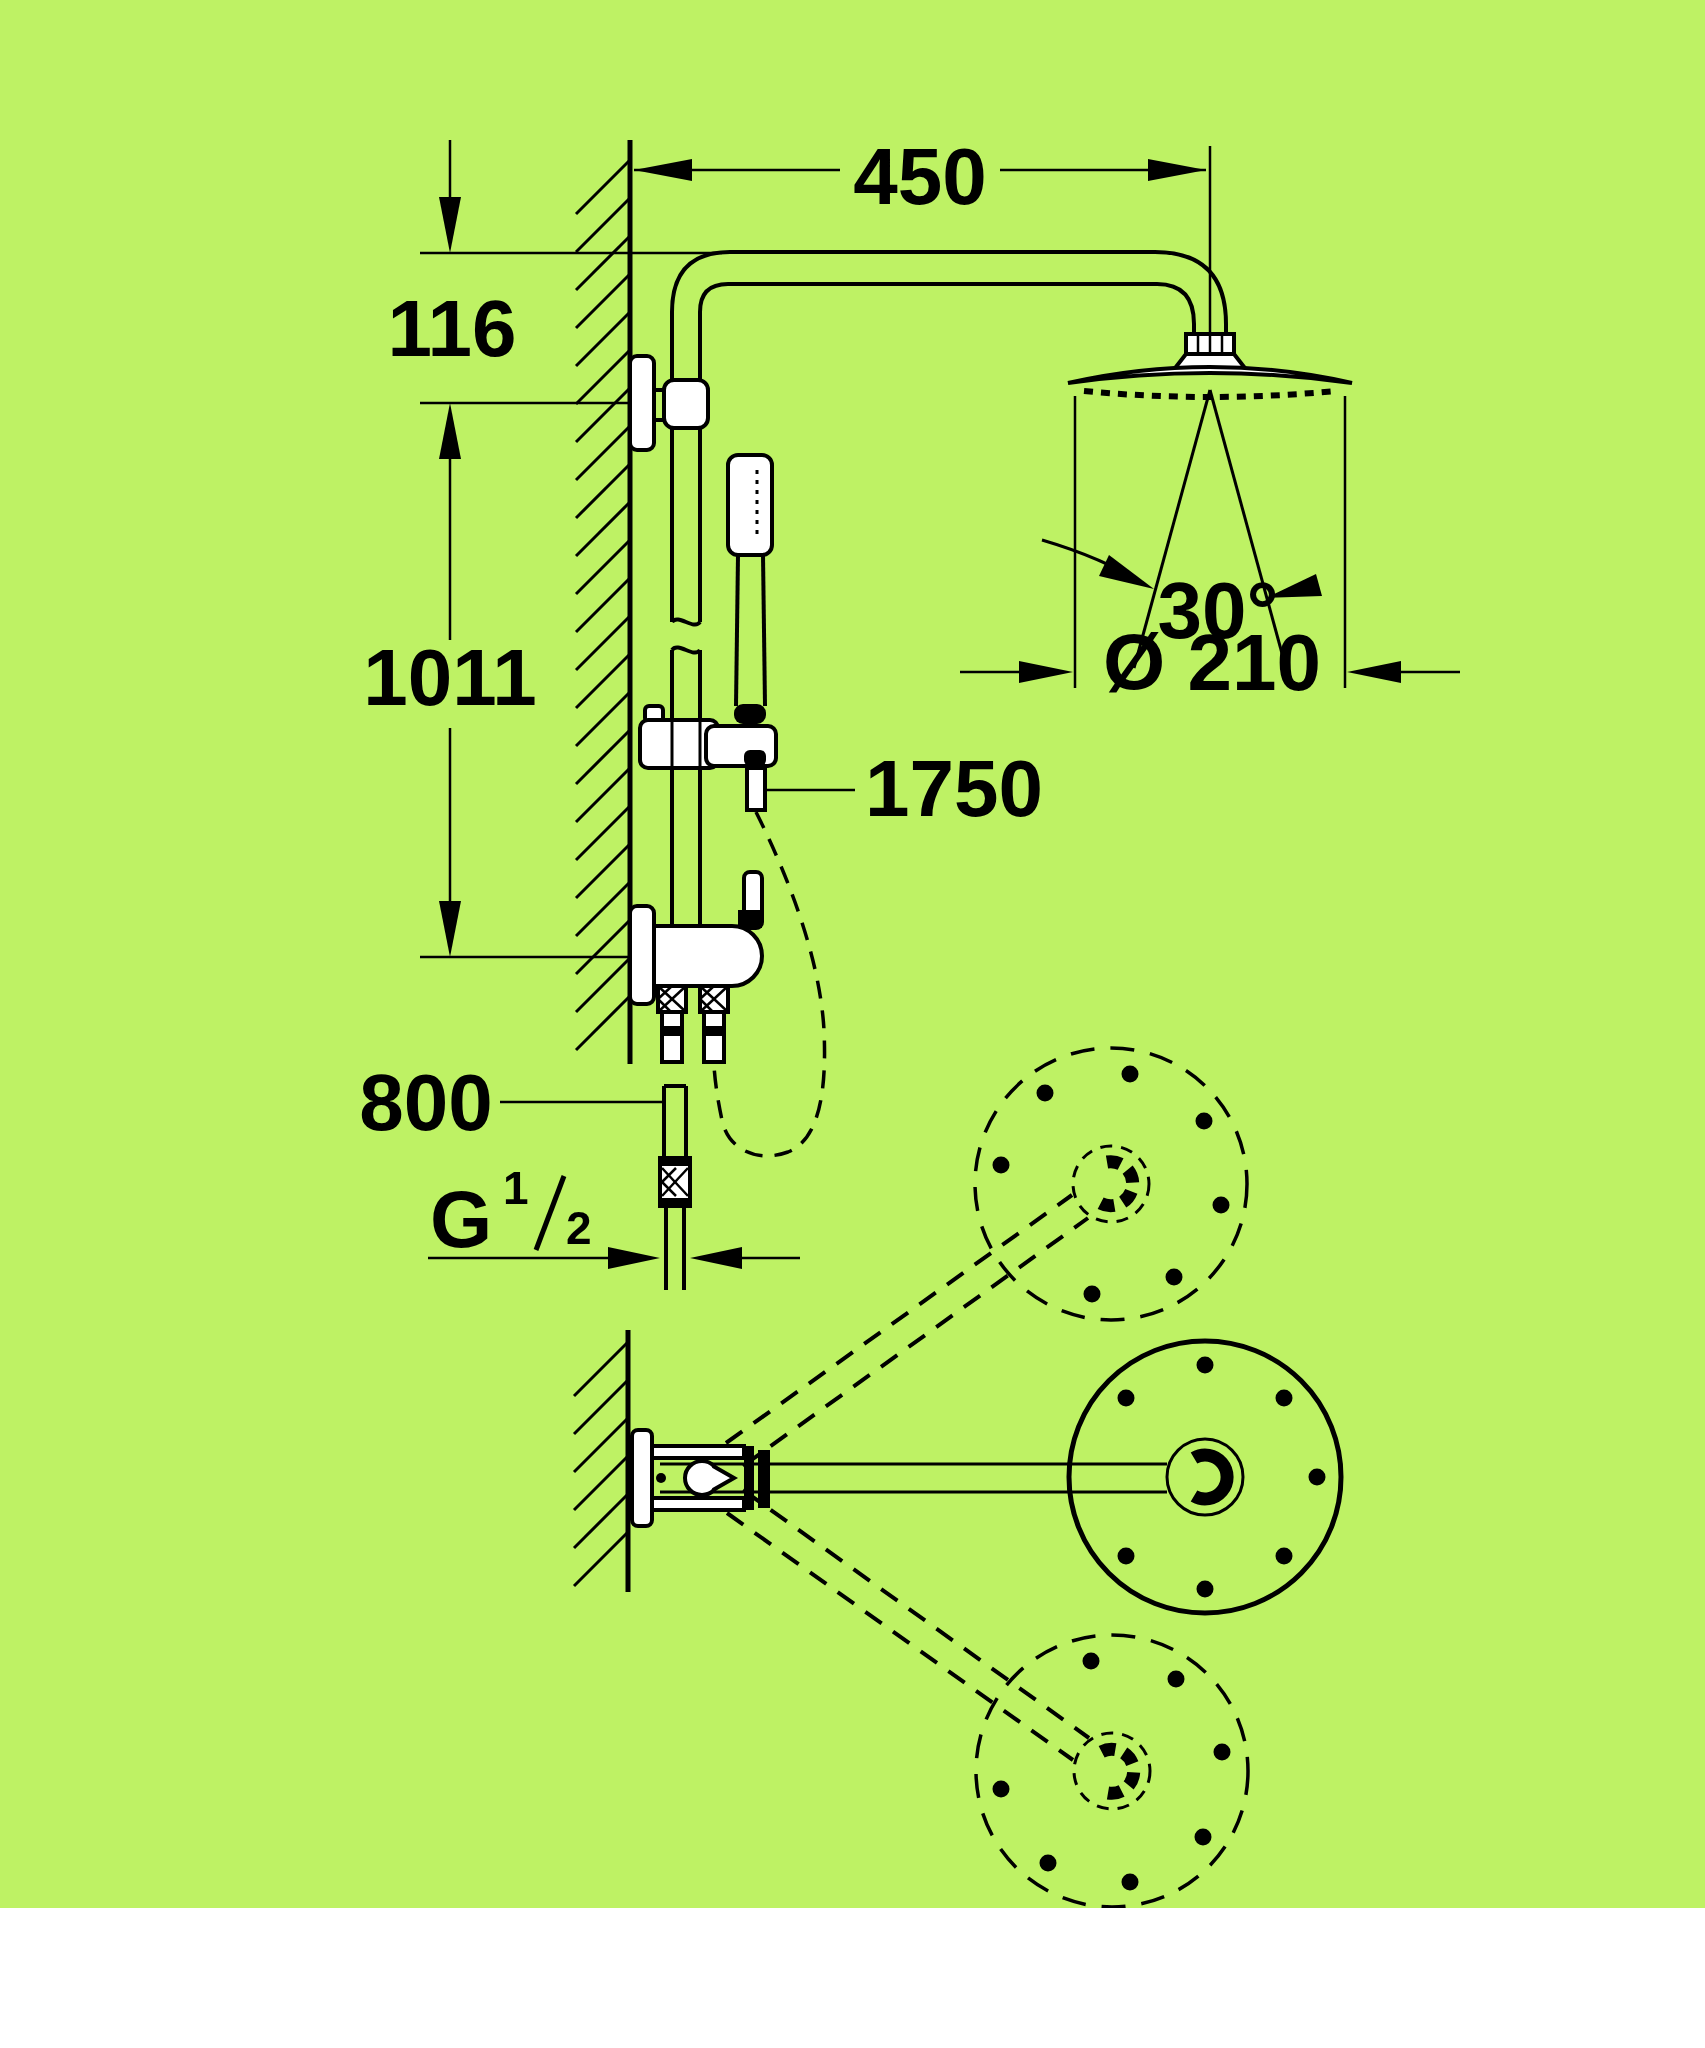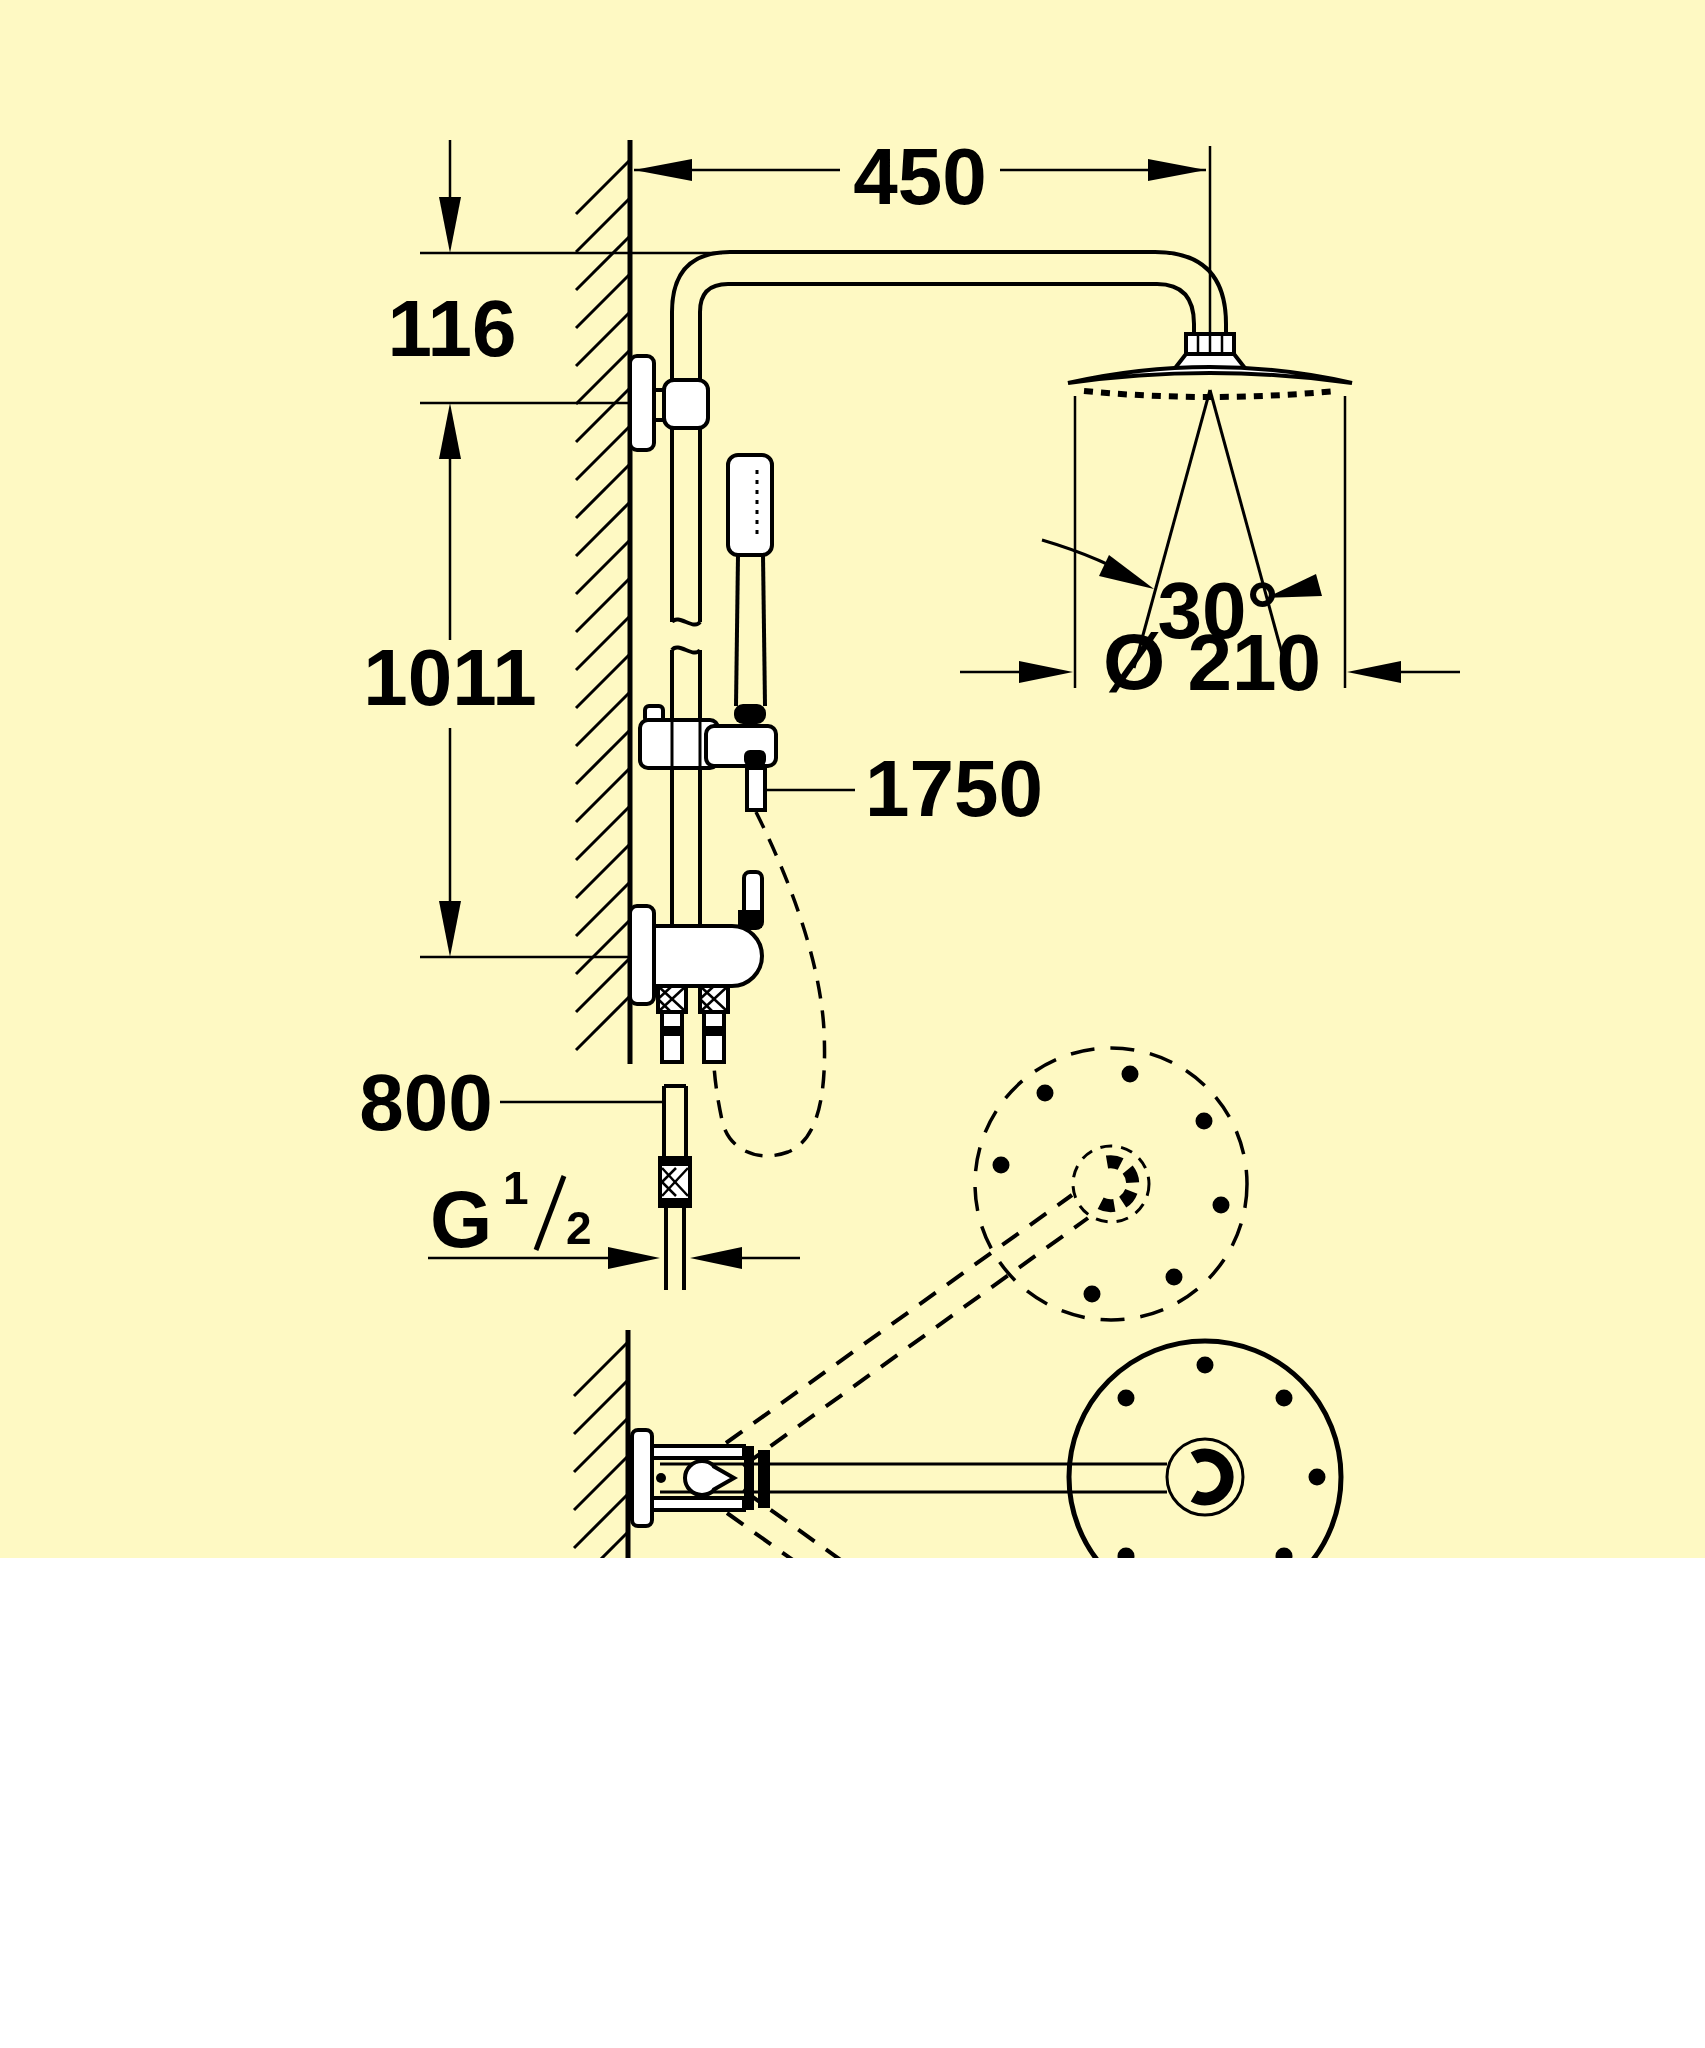--- a/index.html
+++ b/index.html
@@ -1,16 +1,16 @@
 <!DOCTYPE html>
 <html><head>
 <meta charset="utf-8">
 <style>
   html,body{margin:0;padding:0;background:#ffffff;}
-  .stage{width:1705px;height:1558px;background:#fef9c3;position:relative;}
+  .stage{width:1705px;height:1908px;background:#bef264;position:relative;}
   svg{display:block;}
   text{font-family:"Liberation Sans","DejaVu Sans",sans-serif;font-weight:700;fill:#000;}
   .dim{font-size:80px;}
   .small{font-size:46px;}
   .ln{stroke:#000;fill:none;}
   .w5{stroke-width:5;} .w4{stroke-width:4;} .w3{stroke-width:3;} .w25{stroke-width:2.5;}
   .fillw{fill:#ffffff;stroke:#000;stroke-width:4;}
   .blk{fill:#000;stroke:none;}
 </style>
 </head>

